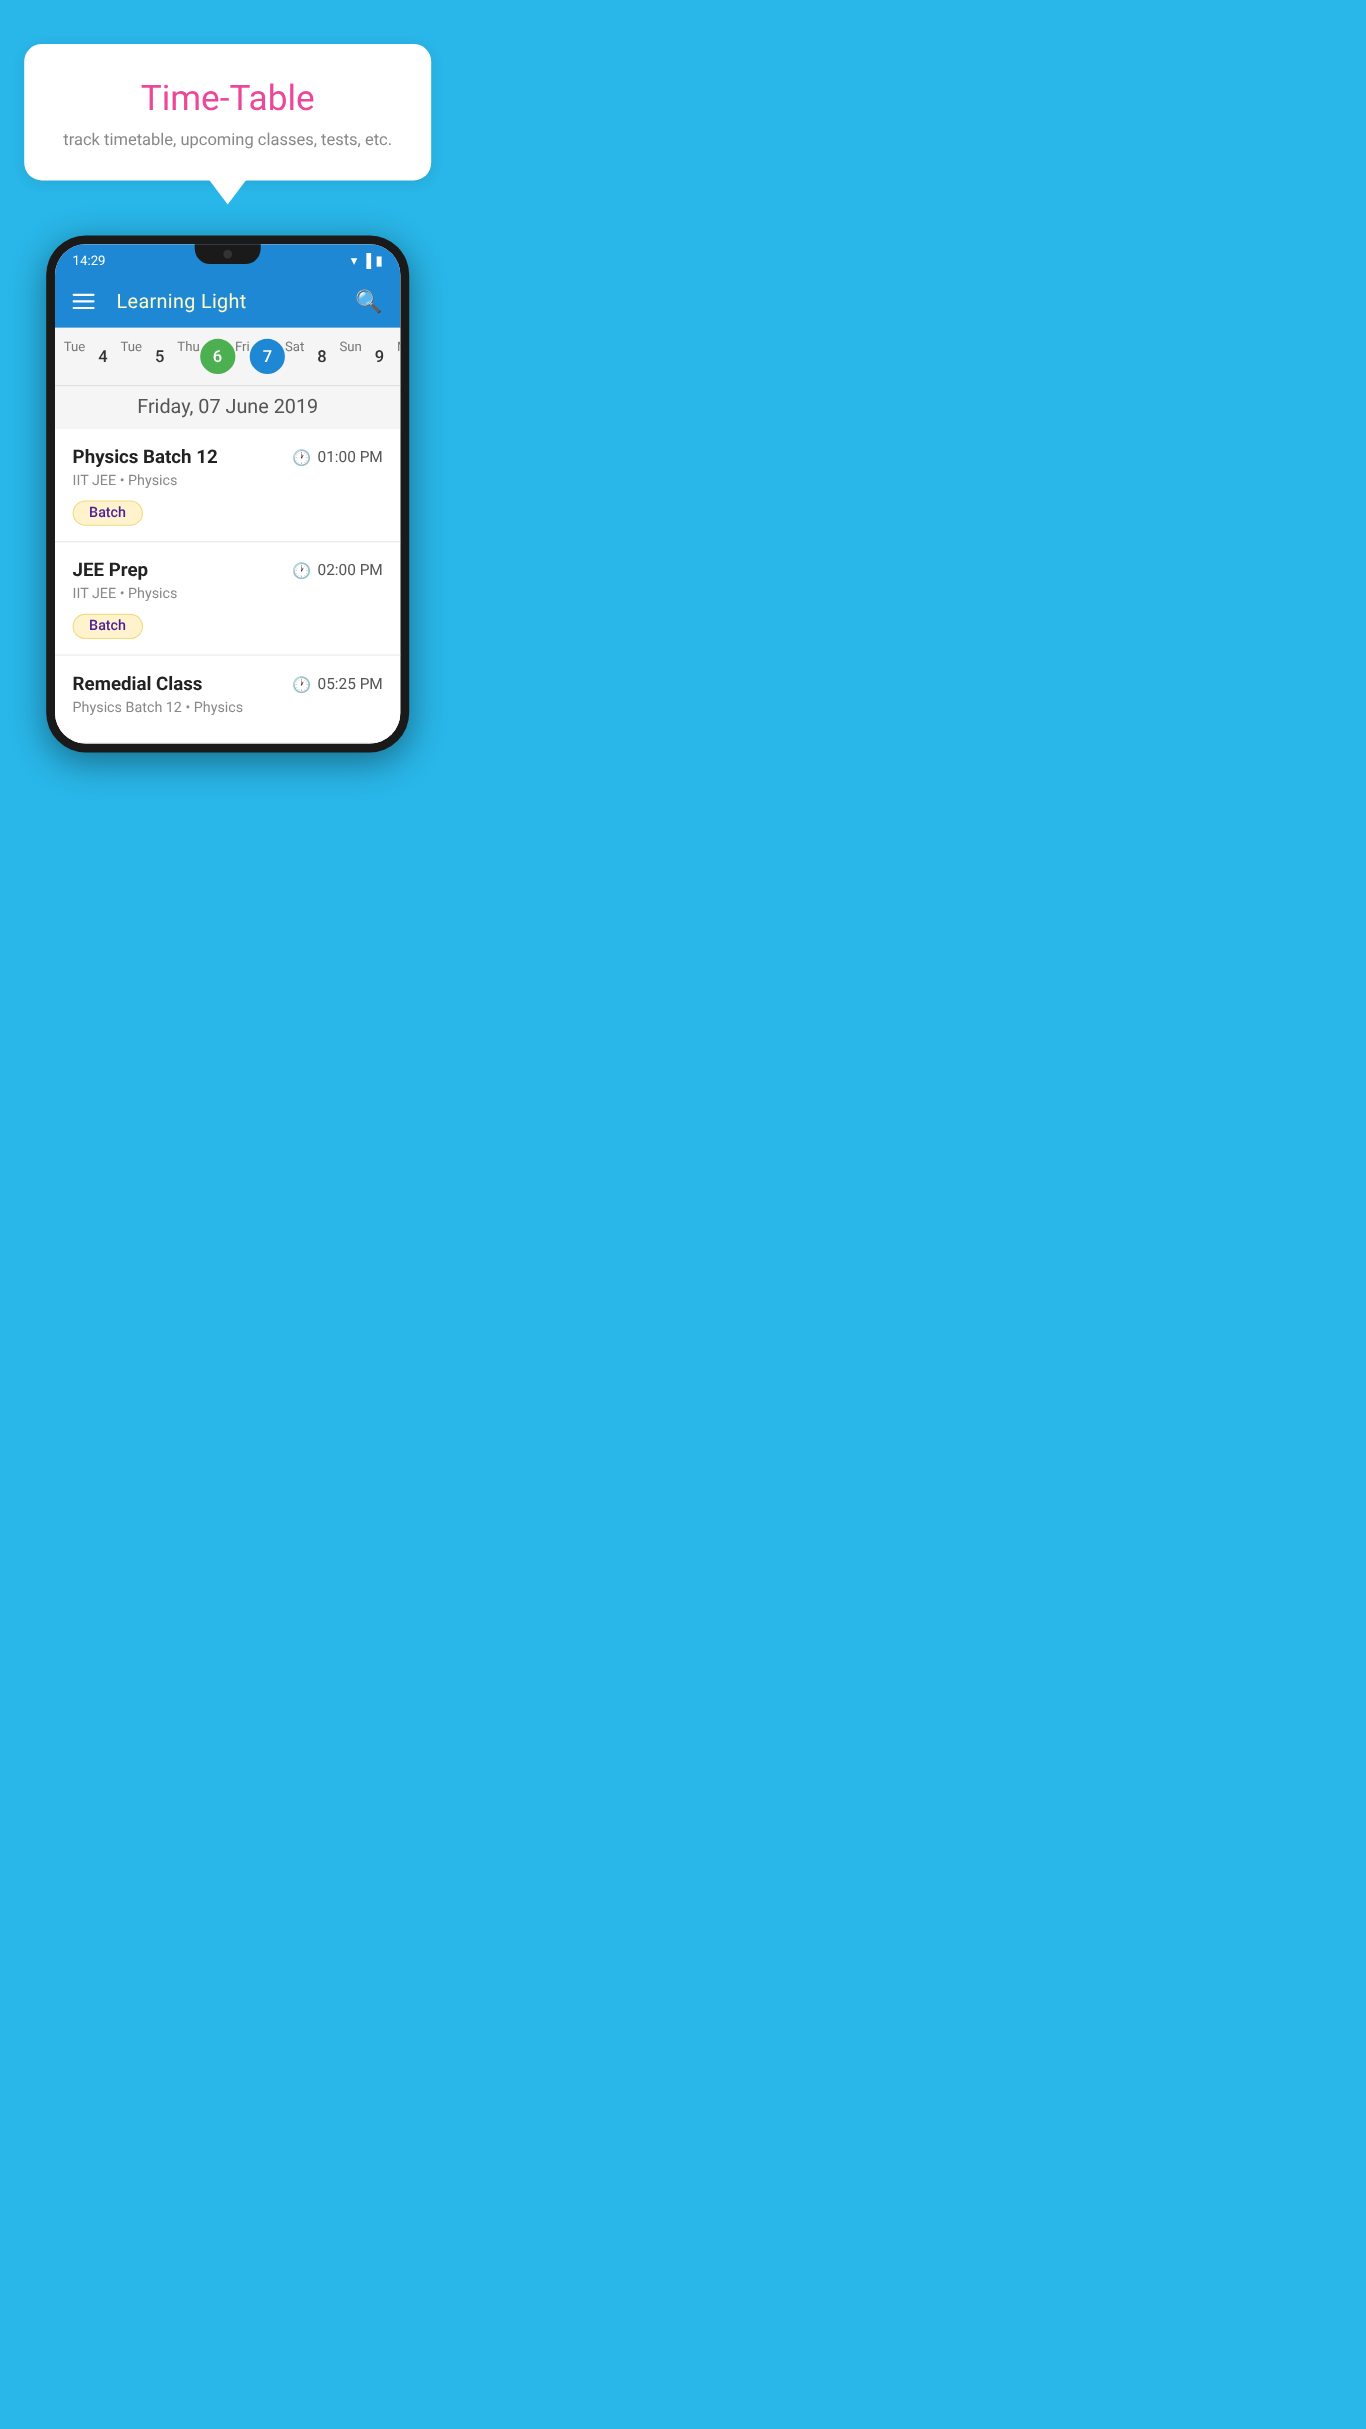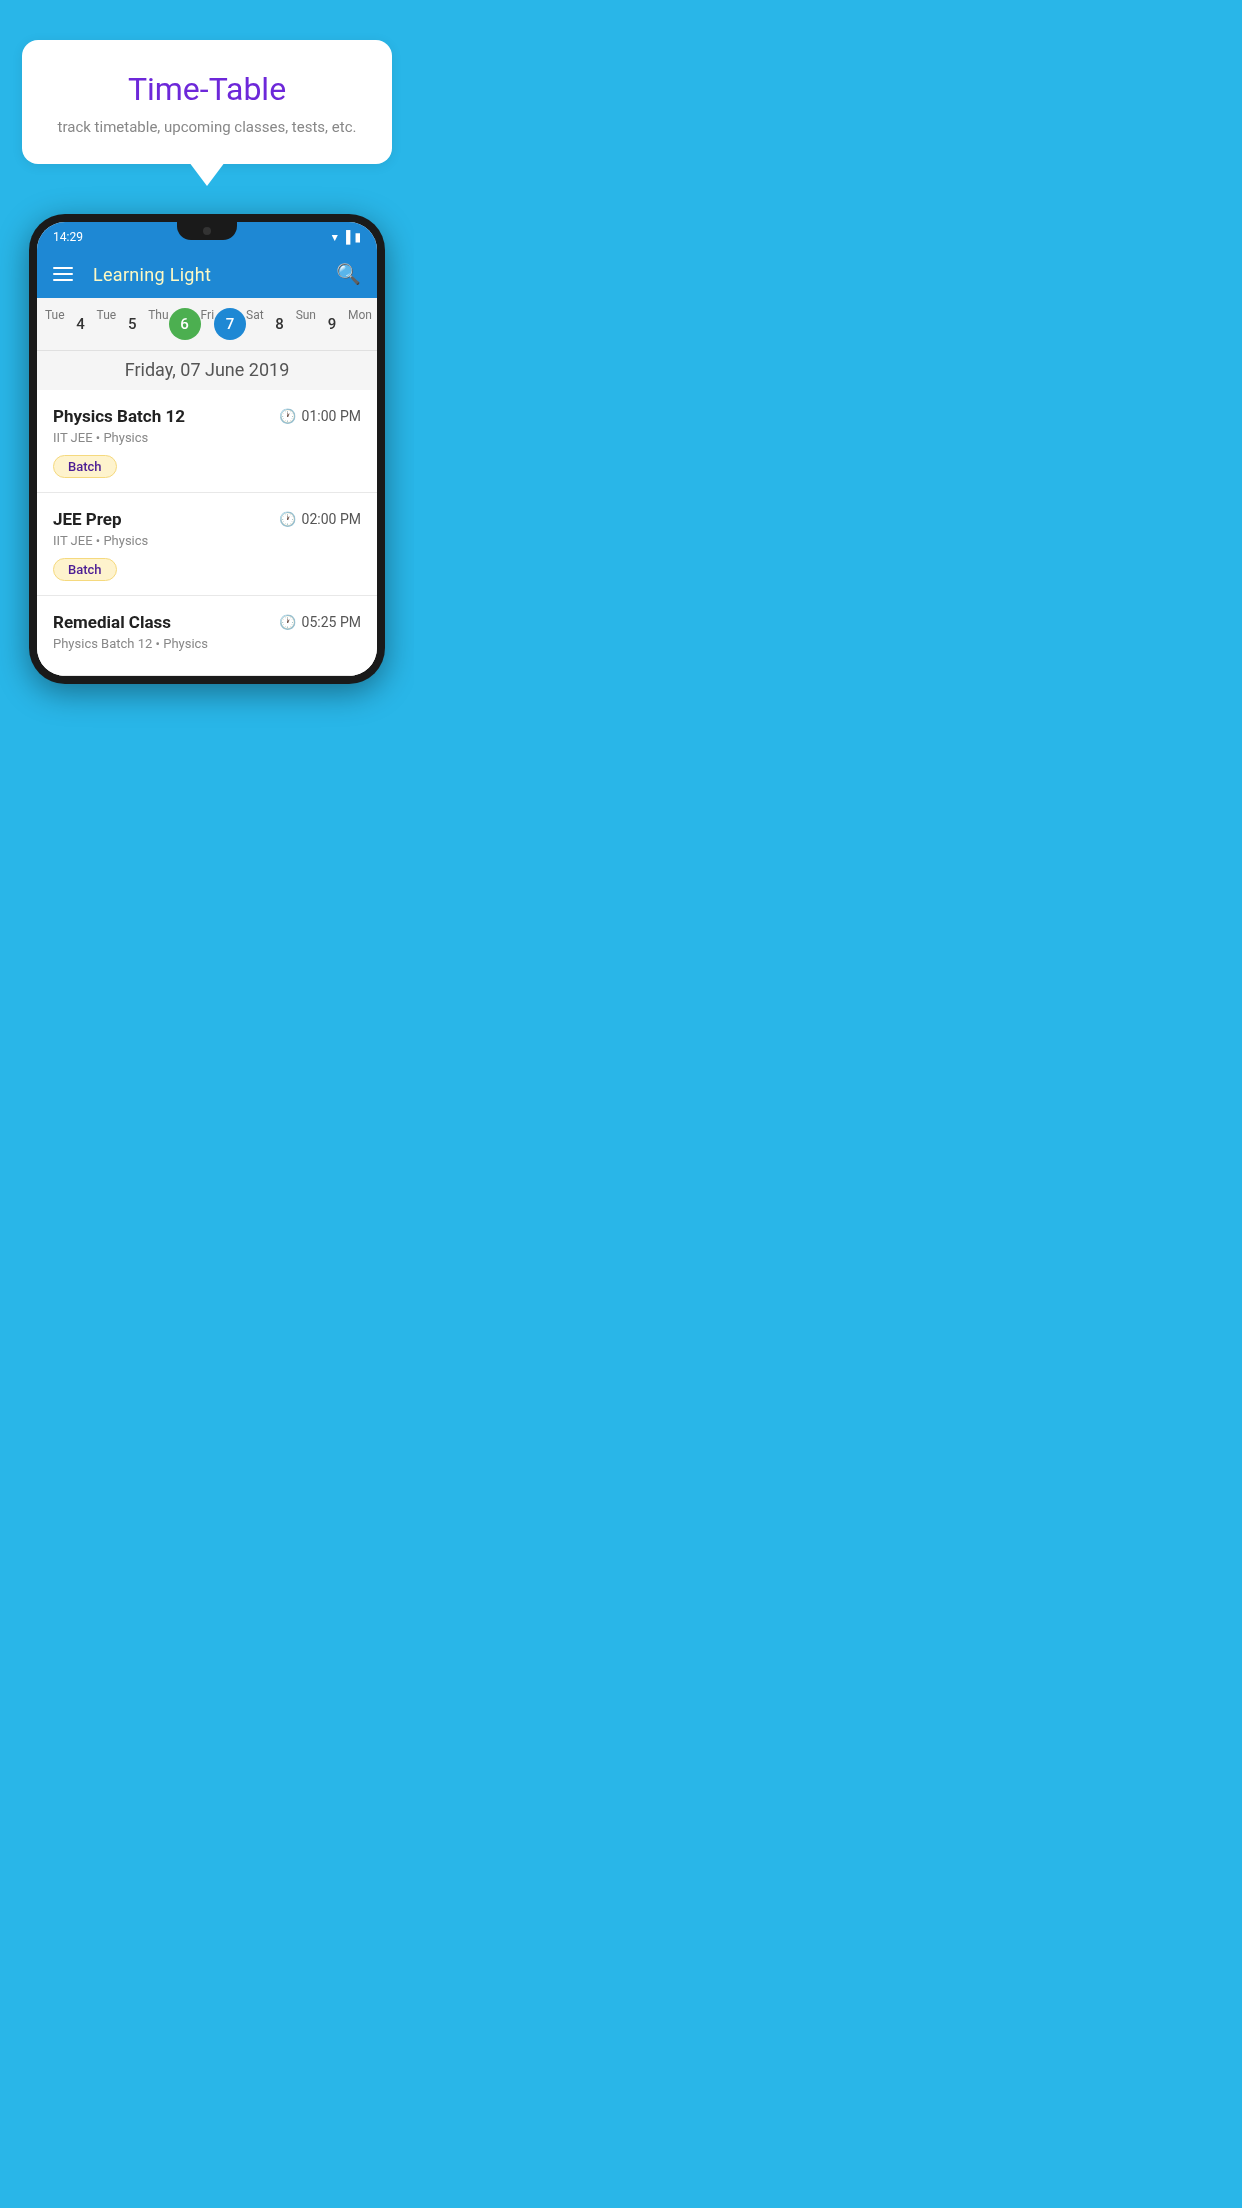--- a/index.html
+++ b/index.html
@@ -37,35 +37,35 @@
       left: 50%;
       transform: translateX(-50%);
       width: 0;
       height: 0;
       border-left: 18px solid transparent;
       border-right: 18px solid transparent;
       border-top: 24px solid white;
     }
 
     .bubble-title {
-      color: #6d28d9;
+      color: #ec4899;
       font-size: 32px;
       font-weight: 400;
       margin-bottom: 10px;
     }
 
     .bubble-subtitle {
       color: #888;
       font-size: 15px;
       font-weight: 400;
     }
 
     
     .phone-frame {
-      width: 356px;
+      width: 330px;
       background: #1a1a1a;
       border-radius: 36px;
       padding: 8px;
       box-shadow: 0 8px 32px rgba(0,0,0,0.4);
       position: relative;
     }
 
     .phone-inner {
       background: white;
       border-radius: 28px;

